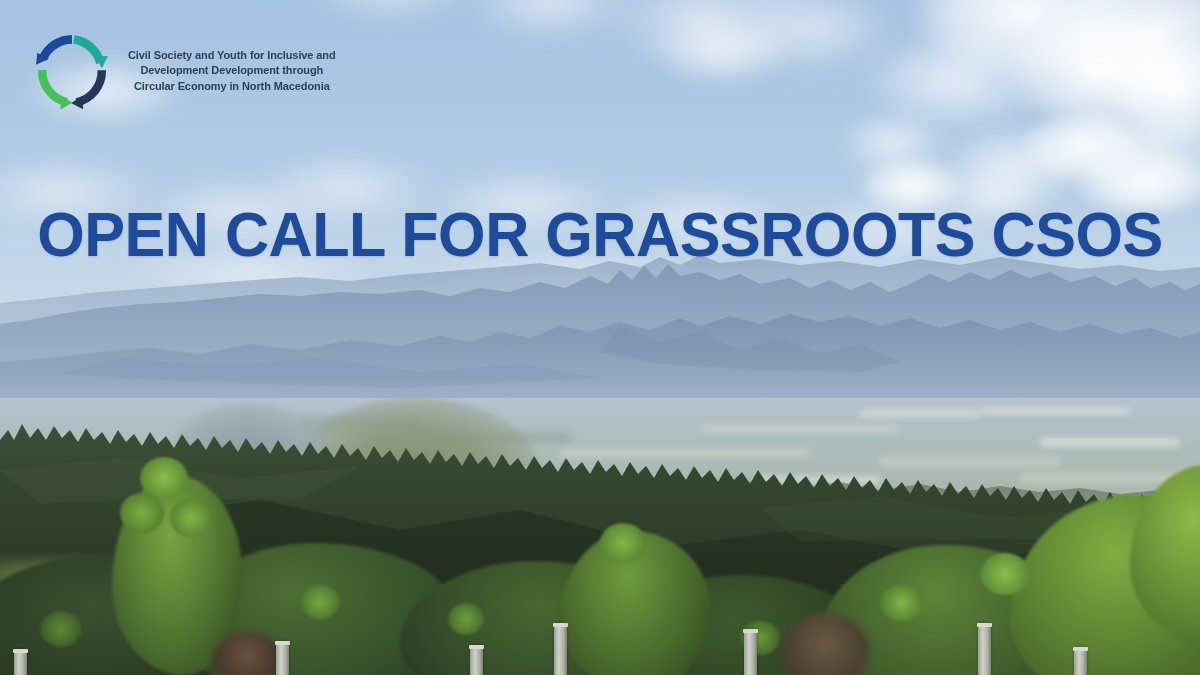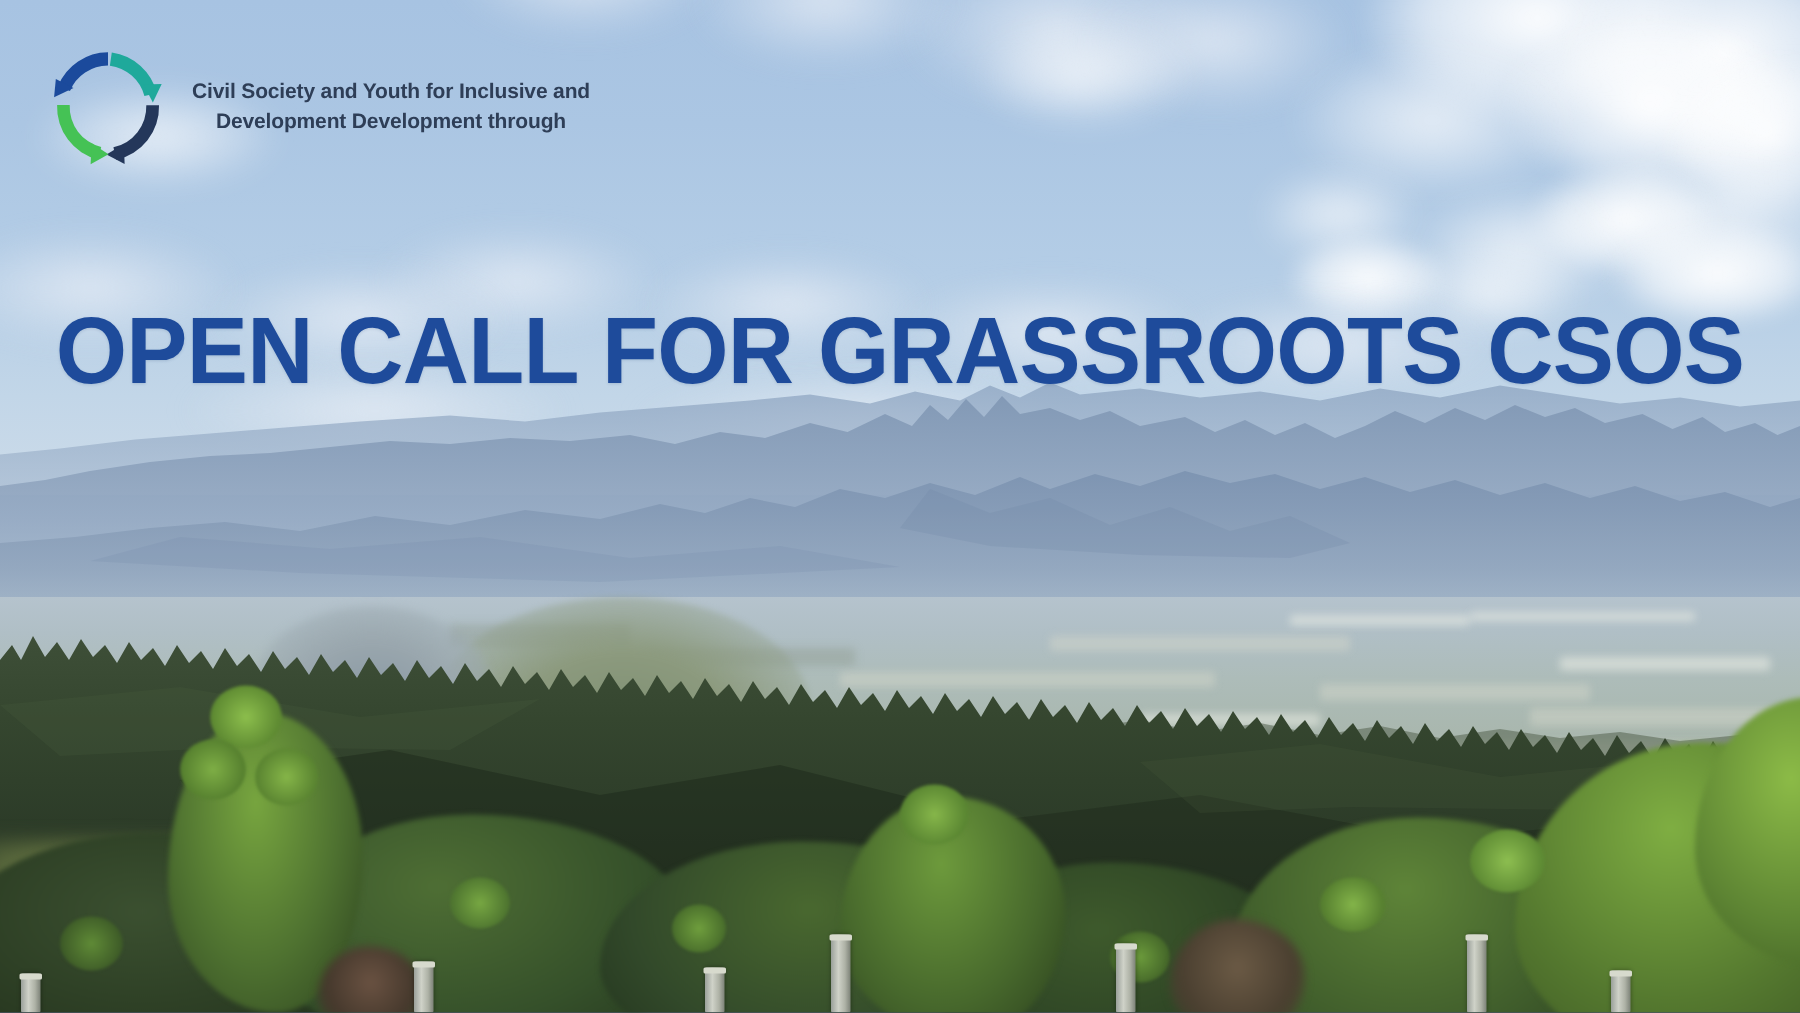--- a/index.html
+++ b/index.html
@@ -130,21 +130,21 @@
     display: flex;
     align-items: center;
     gap: 14px;
   }
   .logo-mark {
     width: 84px; height: 90px;
     flex: 0 0 auto;
   }
   .logo-text {
     color: #2e3e57;
-    font-size: 14px;
+    font-size: 11px;
     font-weight: bold;
     line-height: 1.42;
     text-align: center;
     letter-spacing: -0.1px;
     white-space: nowrap;
   }
   .logo-text div { display: block; }
 
   
   .headline {
@@ -388,18 +388,19 @@
 
       <g>
         <path fill="#45c255" d="M9.6,48.8 A43,43 0 0 0 42.2,92.1 L44.6,82.2 A33,33 0 0 1 19.6,48.8 Z"></path>
         <path fill="#45c255" d="M36.2,95.8 L50.4,87.8 L37.0,79.2 Z"></path>
       </g>
     </svg>
 
     <div class="logo-text">
       <div>Civil Society and Youth for Inclusive and</div>
       <div>Development Development through</div>
+      <div>Circular Economy in North Macedonia</div>
     </div>
   </div>
 
   <div class="headline">OPEN CALL FOR GRASSROOTS CSOS</div>
 
 </div>
 
 </body></html>

